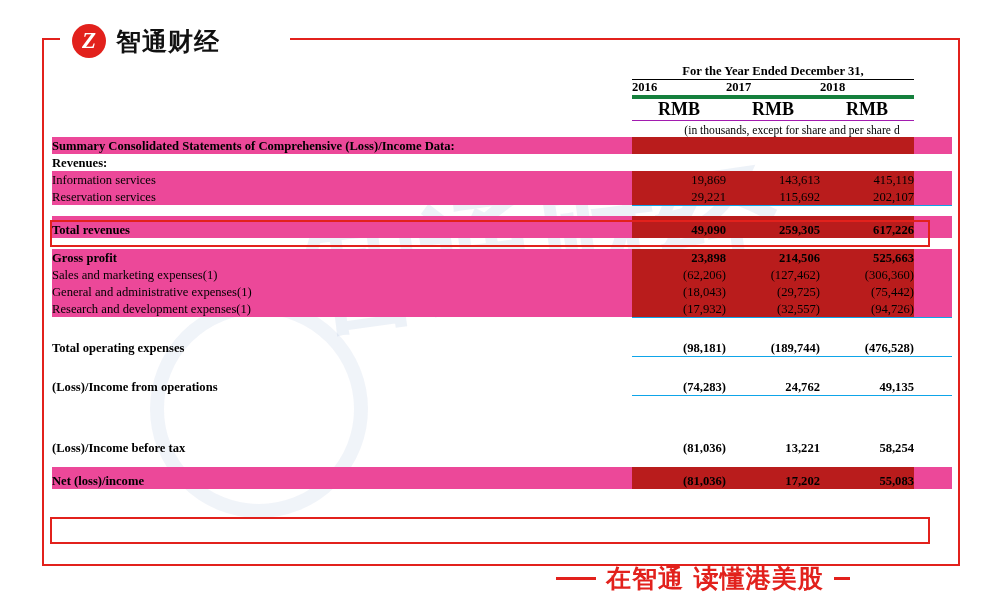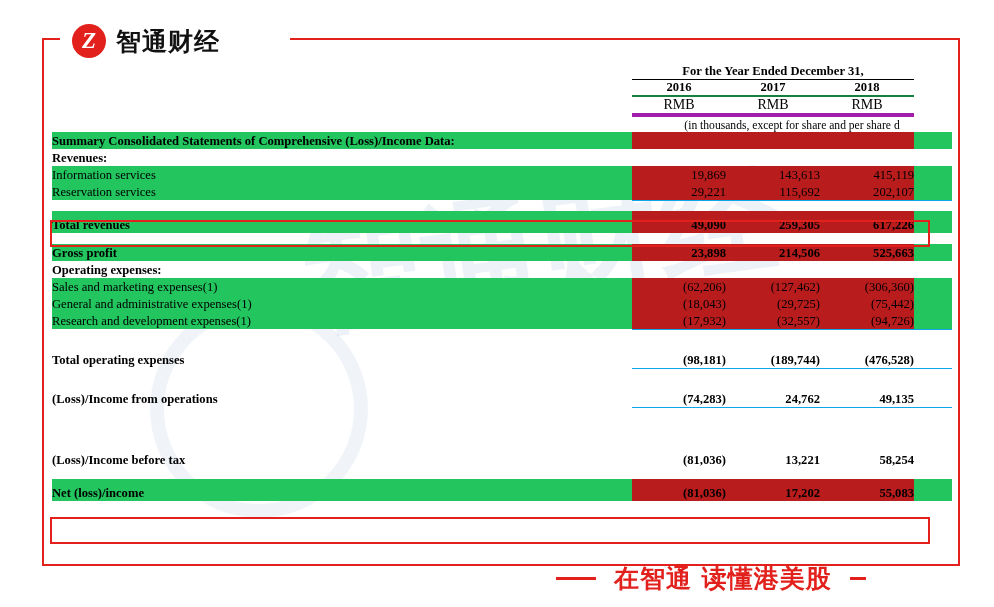--- a/index.html
+++ b/index.html
@@ -120,34 +120,33 @@
   }
   td.tail {
     width: 38px;
   }
   tr.r { height: 17px; }
   tr.r-tall { height: 22px; }
   tr.spacer { height: 11px; }
   tr.spacer-lg { height: 22px; }
 
   .bold { font-weight: bold; }
-  .band { background: #22c55e; }
+  .band { background: #ec4899; }
   .band-num { background: #b91c1c; }
   .hdr-year {
-    text-align: center;
     font-weight: bold;
     font-size: 12.6px;
-    border-bottom: 2px solid #15803d;
+    border-bottom: 4px solid #15803d;
     padding-right: 16px;
   }
   .hdr-rmb {
     text-align: center;
-    font-weight: normal;
-    font-size: 14px;
-    border-bottom: 4px solid #a21caf;
+    font-weight: bold;
+    font-size: 18px;
+    border-bottom: 1px solid #a21caf;
     padding-right: 16px;
   }
   .hdr-span {
     text-align: center;
     font-weight: bold;
     font-size: 12.6px;
     border-bottom: 1px solid #000000;
   }
   .note {
     text-align: center;
@@ -177,21 +176,21 @@
     height: 27px;
   }
 
   
   #slogan-wrap {
     position: absolute;
     left: 556px;
     top: 562px;
     display: flex;
     align-items: center;
-    gap: 18px;
+    gap: 10px;
   }
   #slogan-rule {
     width: 40px;
     height: 3px;
     background: #e2211c;
   }
   #slogan {
     font-family: "DejaVu Sans", sans-serif;
     font-size: 25px;
     font-weight: bold;
@@ -304,27 +303,20 @@
         </tr>
 
     <tr class="r">
       <td class="label band bold">Gross profit</td>
       <td class="num band-num bold">23,898</td>
       <td class="num band-num bold">214,506</td>
       <td class="num band-num bold">525,663</td>
       <td class="tail band"></td>
     </tr>
 
-    <tr class="r">
-      <td class="label bold">Operating expenses:</td>
-      <td class="num"></td>
-      <td class="num"></td>
-      <td class="num"></td>
-      <td class="tail"></td>
-    </tr>
 
     <tr class="r">
       <td class="label band">Sales and marketing expenses(1)</td>
       <td class="num band-num">(62,206)</td>
       <td class="num band-num">(127,462)</td>
       <td class="num band-num">(306,360)</td>
       <td class="tail band"></td>
     </tr>
 
     <tr class="r">

